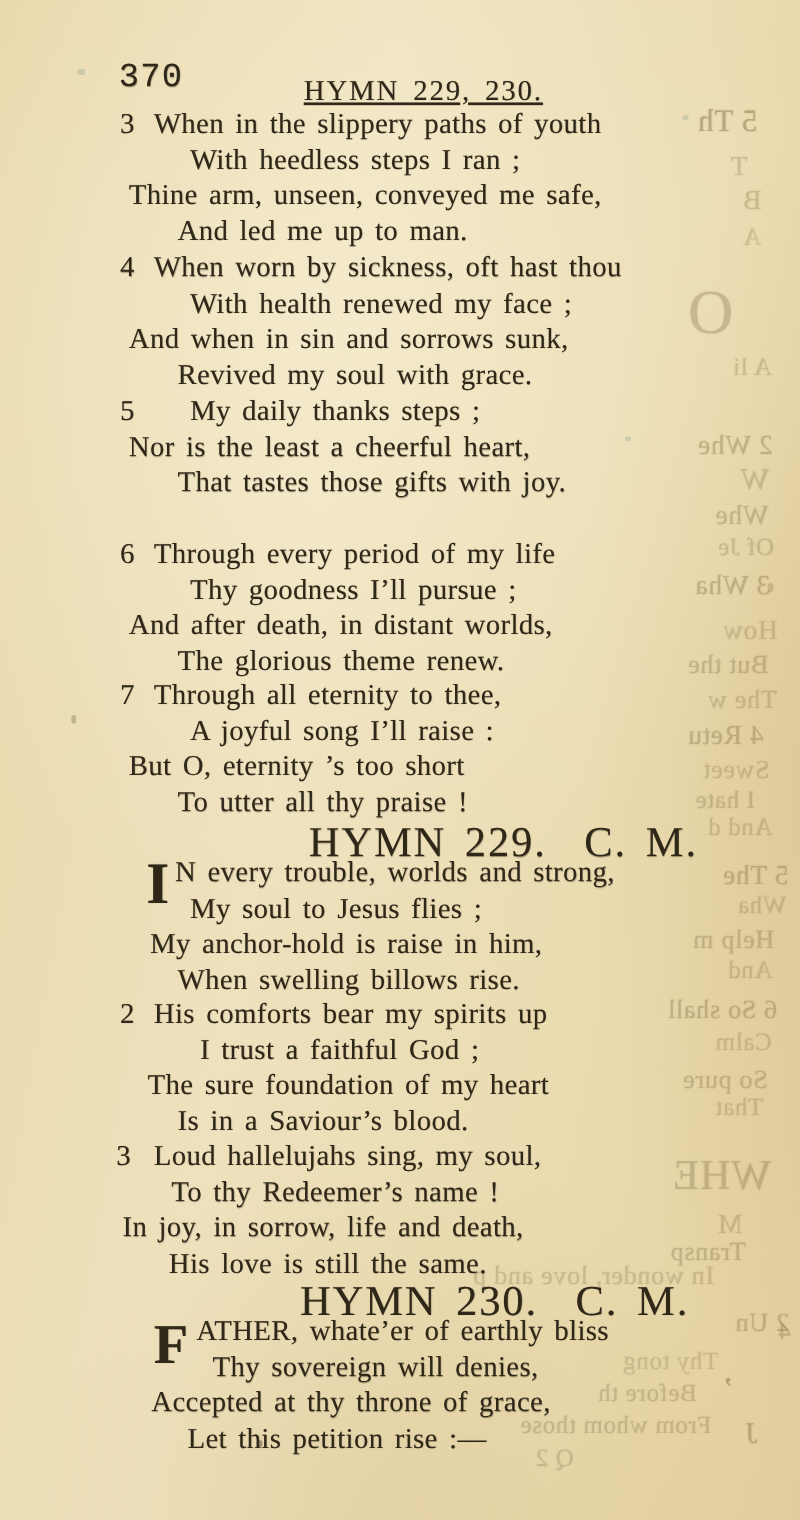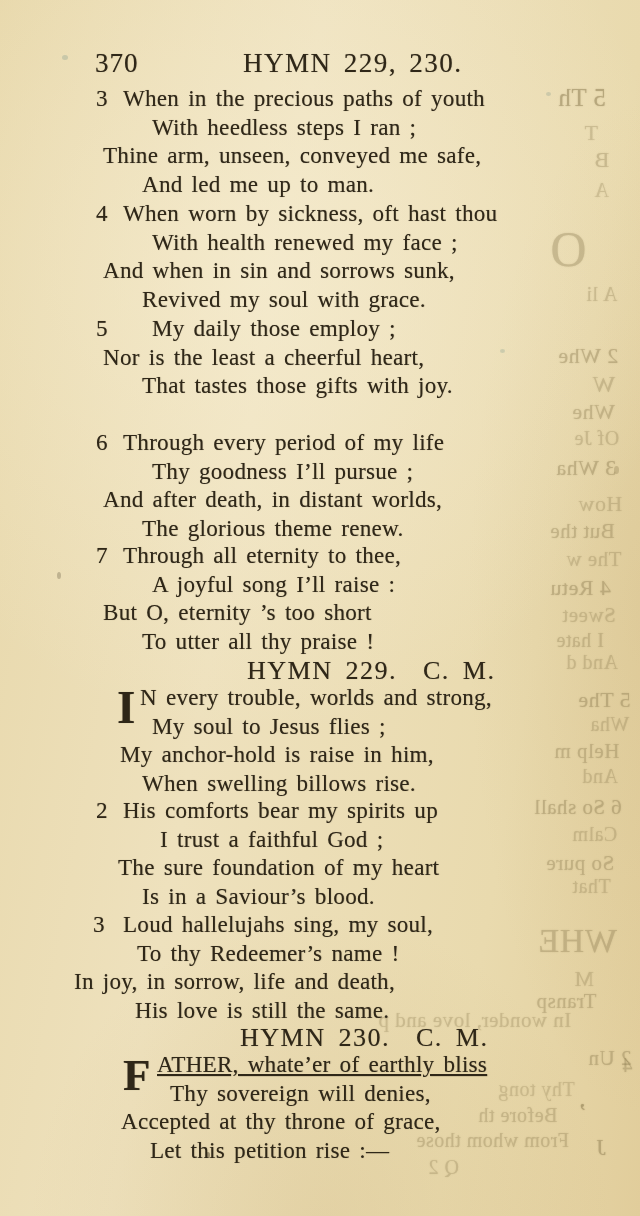--- a/index.html
+++ b/index.html
@@ -11,38 +11,38 @@
     color:#2f2718;
     background-color:#e9dab0;
     background-image:
       radial-gradient(95% 55% at 40% 22%, rgba(249,241,216,0.55), rgba(249,241,216,0) 70%),
       radial-gradient(70% 40% at 50% 101%, rgba(198,170,110,0.22), rgba(198,170,110,0) 65%),
       radial-gradient(40% 60% at 101% 50%, rgba(190,160,100,0.18), rgba(190,160,100,0) 70%),
       linear-gradient(100deg, #e7d7a9 0%, #eee1bd 38%, #e9daae 76%, #e1cd9b 100%);
   }
   .ink{ text-shadow:0.3px 0.3px 0.8px rgba(47,39,24,0.45); }
   .pagehead{ position:absolute; top:48px; left:0; width:100%; }
-  .pnum{ position:absolute; left:95px; top:0; font-size:27px; letter-spacing:1px; white-space:pre;}
-  .ptitle{ position:absolute; left:243px; top:0; font-size:27px; letter-spacing:1.5px; word-spacing:4px; white-space:pre;}
+  .pnum{ position:absolute; left:95px; top:0; font-size:27px; letter-spacing:1px; white-space:pre;font-family:Liberation Mono, monospace;}
+  .ptitle{ position:absolute; left:243px; top:12px; font-size:23px; letter-spacing:1.5px; word-spacing:4px; white-space:pre;text-decoration:underline;}
   .v{ position:absolute; left:0; width:640px; font-size:23px; line-height:28.6px; }
   .vnum{ position:absolute; left:96px; top:0; white-space:pre; }
   .ln{ white-space:pre; letter-spacing:0.3px; word-spacing:3px; }
   .ln1{ margin-left:123px; }
   .ln2{ margin-left:152px; }
   .ln3{ margin-left:103px; }
   .ln4{ margin-left:142px; }
-  .heading{ position:absolute; font-size:26px; letter-spacing:1.5px; word-spacing:5px; white-space:pre;text-align:center; }
+  .heading{ position:absolute; font-size:34px; letter-spacing:1.5px; word-spacing:5px; white-space:pre;text-align:center; }
   .dropcap{ position:absolute; line-height:1; font-weight:bold; }
   .dc229{ left:117px; top:0; font-size:47px; }
   .dc230{ left:123px; top:2px; font-size:45px; }
   .v229-1 .ln1{ margin-left:140px; }
   .v229-1 .ln2{ margin-left:152px; }
   .v229-1 .ln3{ margin-left:120px; }
   .v229-1 .ln4{ }
-  .v230-1 .ln1{ margin-left:157px;text-decoration:underline; }
+  .v230-1 .ln1{ margin-left:157px; }
   .v230-1 .ln2{ margin-left:170px; }
   .v230-1 .ln3{ margin-left:121px; }
   .v230-1 .ln4{ margin-left:150px; }
   .ghost{
     position:absolute;
     font-family:"Liberation Serif","DejaVu Serif",serif;
     color:#857449;
     transform:scaleX(-1);
     white-space:pre;
     letter-spacing:0.5px;
@@ -103,37 +103,37 @@
       <span class="speck" style="left: 206px; top: 1152px; width: 4px; height: 6px; background: rgba(70, 60, 40, 0.45);"></span>
     </div>
 
   <div class="pagehead ink">
     <span class="pnum">370</span>
     <span class="ptitle">HYMN 229, 230.</span>
   </div>
 
   <div class="v ink" style="top:85px">
     <span class="vnum">3</span>
-    <div class="ln ln1">When in the precious paths of youth</div>
+    <div class="ln ln1">When in the slippery paths of youth</div>
     <div class="ln ln2">With heedless steps I ran ;</div>
     <div class="ln ln3">Thine arm, unseen, conveyed me safe,</div>
     <div class="ln ln4">And led me up to man.</div>
   </div>
 
   <div class="v ink" style="top:200px">
     <span class="vnum">4</span>
     <div class="ln ln1">When worn by sickness, oft hast thou</div>
     <div class="ln ln2">With health renewed my face ;</div>
     <div class="ln ln3">And when in sin and sorrows sunk,</div>
     <div class="ln ln4">Revived my soul with grace.</div>
   </div>
 
   <div class="v ink" style="top:315px">
     <span class="vnum">5</span>
-    <div class="ln ln2">My daily those employ ;</div>
+    <div class="ln ln2">My daily thanks steps ;</div>
     <div class="ln ln3">Nor is the least a cheerful heart,</div>
     <div class="ln ln4">That tastes those gifts with joy.</div>
   </div>
 
   <div class="v ink" style="top:429px">
     <span class="vnum">6</span>
     <div class="ln ln1">Through every period of my life</div>
     <div class="ln ln2">Thy goodness I’ll pursue ;</div>
     <div class="ln ln3">And after death, in distant worlds,</div>
     <div class="ln ln4">The glorious theme renew.</div>
@@ -162,21 +162,21 @@
     <div class="ln ln1">His comforts bear my spirits up</div>
     <div class="ln ln2" style="margin-left:160px">I trust a faithful God ;</div>
     <div class="ln ln3" style="margin-left:118px">The sure foundation of my heart</div>
     <div class="ln ln4">Is in a Saviour’s blood.</div>
   </div>
 
   <div class="v ink" style="top:911px">
     <span class="vnum" style="left:93px">3</span>
     <div class="ln ln1">Loud hallelujahs sing, my soul,</div>
     <div class="ln ln2" style="margin-left:137px">To thy Redeemer’s name !</div>
-    <div class="ln ln3" style="margin-left:74px">In joy, in sorrow, life and death,</div>
+    <div class="ln ln3" style="margin-left:98px">In joy, in sorrow, life and death,</div>
     <div class="ln ln4" style="margin-left:135px">His love is still the same.</div>
   </div>
 
   <div class="heading ink" style="top:1023px;left:240px">HYMN 230.  C. M.</div>
 
   <div class="v ink v230-1" style="top:1051px">
     <span class="dropcap dc230">F</span>
     <div class="ln ln1">ATHER, whate’er of earthly bliss</div>
     <div class="ln ln2">Thy sovereign will denies,</div>
     <div class="ln ln3">Accepted at thy throne of grace,</div>

